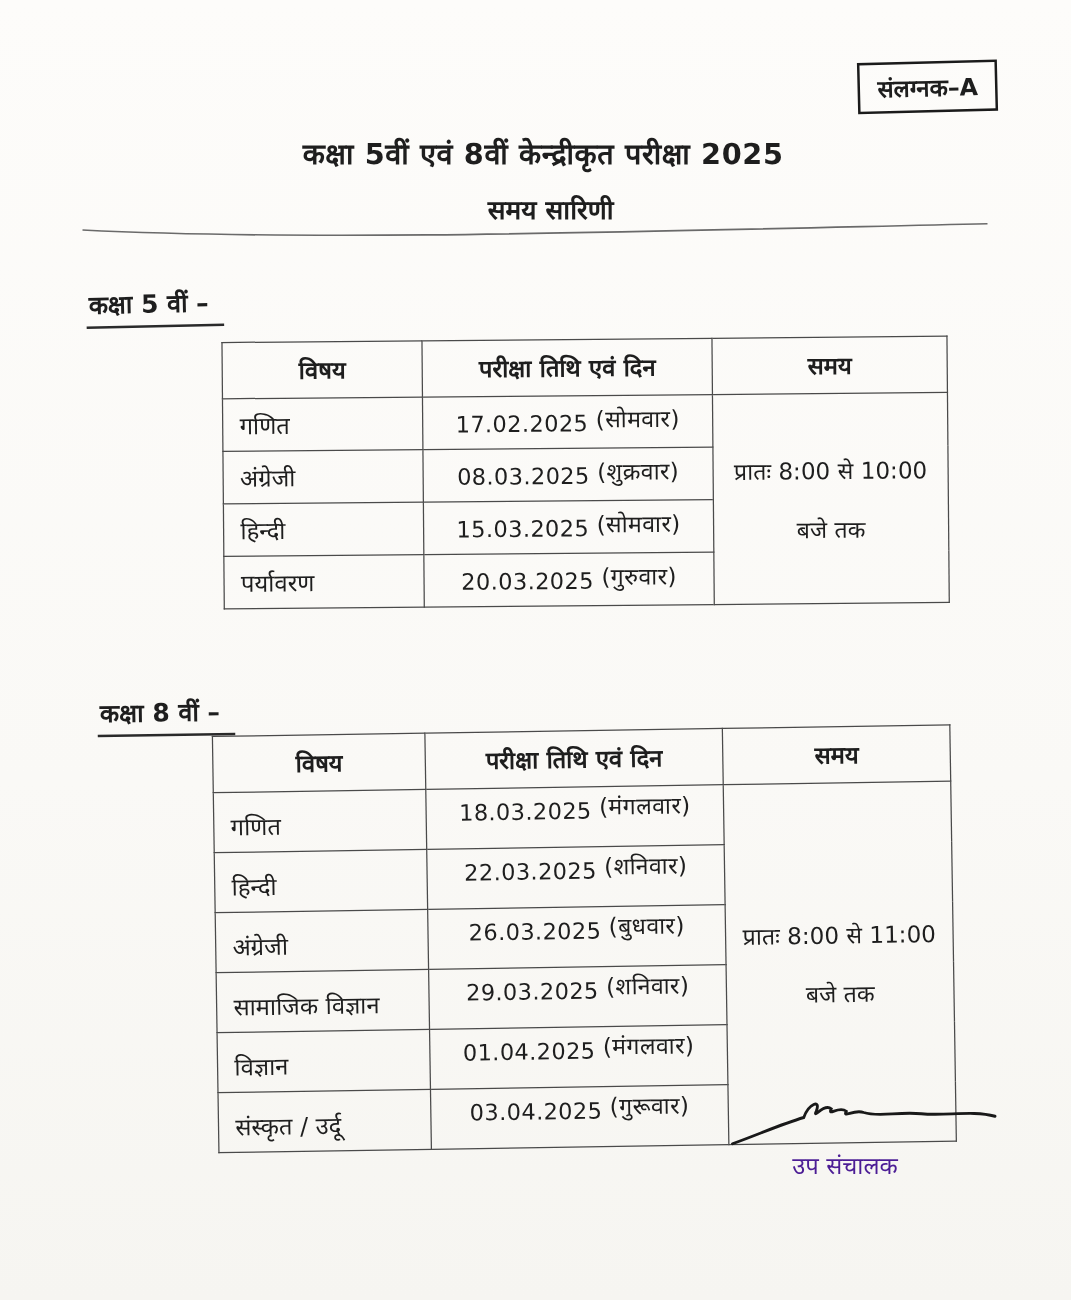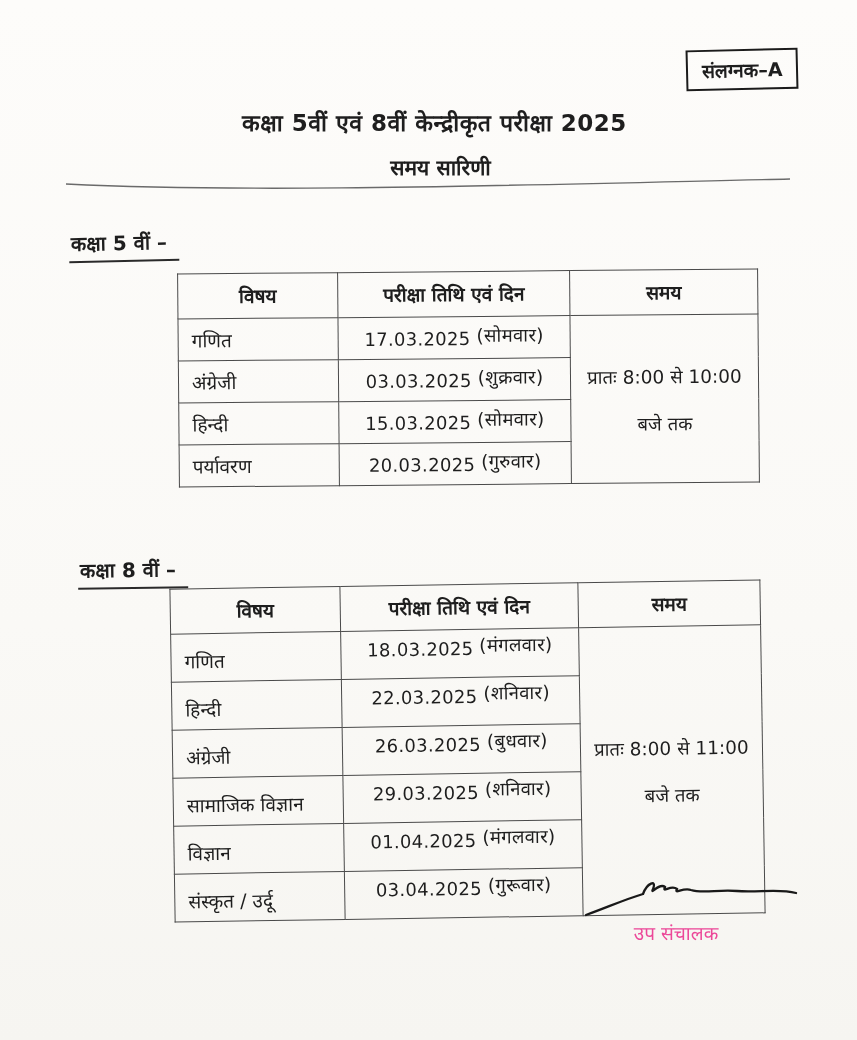--- a/index.html
+++ b/index.html
@@ -137,21 +137,21 @@
   }
   .sig-svg {
     display: block;
     margin: 0 0 0 40px;
     width: 230px;
     height: 50px;
   }
   .sig-line {
     font-size: 19px;
     line-height: 29px;
-    color: #ec4899;
+    color: #4c1d95;
   }
   .sig-line.office { transform: translateX(8px); }
 </style>
 </head>
 <body>
 
 <div class="page">
 
   <div class="attachment-box">
     <span>संलग्नक–A</span>
@@ -175,29 +175,29 @@
     <thead>
       <tr>
         <th>विषय</th>
         <th>परीक्षा तिथि एवं दिन</th>
         <th>समय</th>
       </tr>
     </thead>
     <tbody>
       <tr>
         <td class="sub">गणित</td>
-        <td class="dt"><span>17.03.2025</span><span class="day">(सोमवार)</span></td>
+        <td class="dt"><span>17.02.2025</span><span class="day">(सोमवार)</span></td>
         <td class="time" rowspan="4">
           <div class="tl1">प्रातः 8:00 से 10:00</div>
           <div class="tl2">बजे तक</div>
         </td>
       </tr>
       <tr>
         <td class="sub">अंग्रेजी</td>
-        <td class="dt"><span>03.03.2025</span><span class="day">(शुक्रवार)</span></td>
+        <td class="dt"><span>08.03.2025</span><span class="day">(शुक्रवार)</span></td>
       </tr>
       <tr>
         <td class="sub">हिन्दी</td>
         <td class="dt"><span>15.03.2025</span><span class="day">(सोमवार)</span></td>
       </tr>
       <tr>
         <td class="sub">पर्यावरण</td>
         <td class="dt"><span>20.03.2025</span><span class="day">(गुरुवार)</span></td>
       </tr>
     </tbody>

